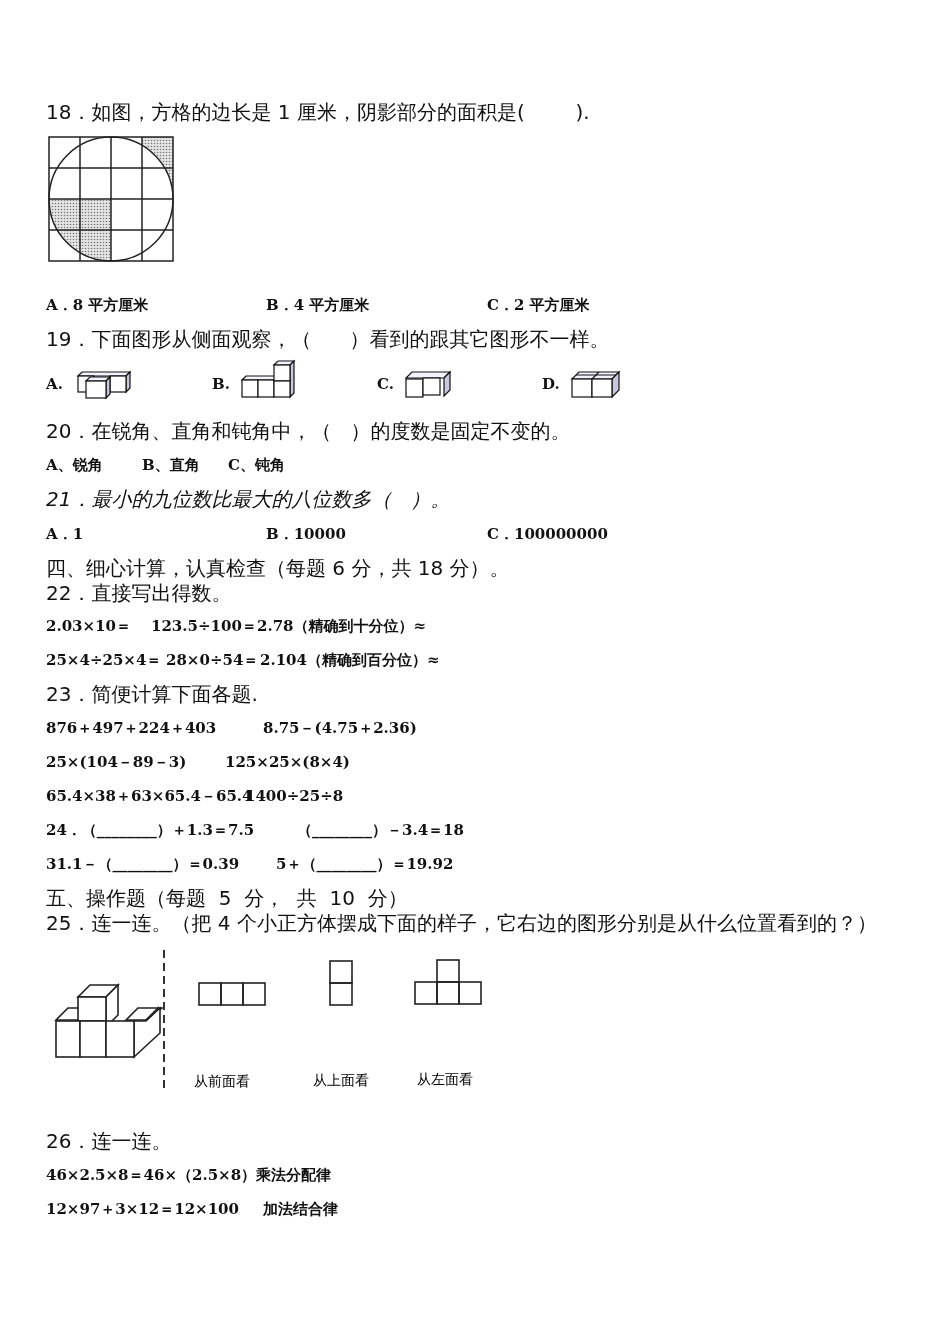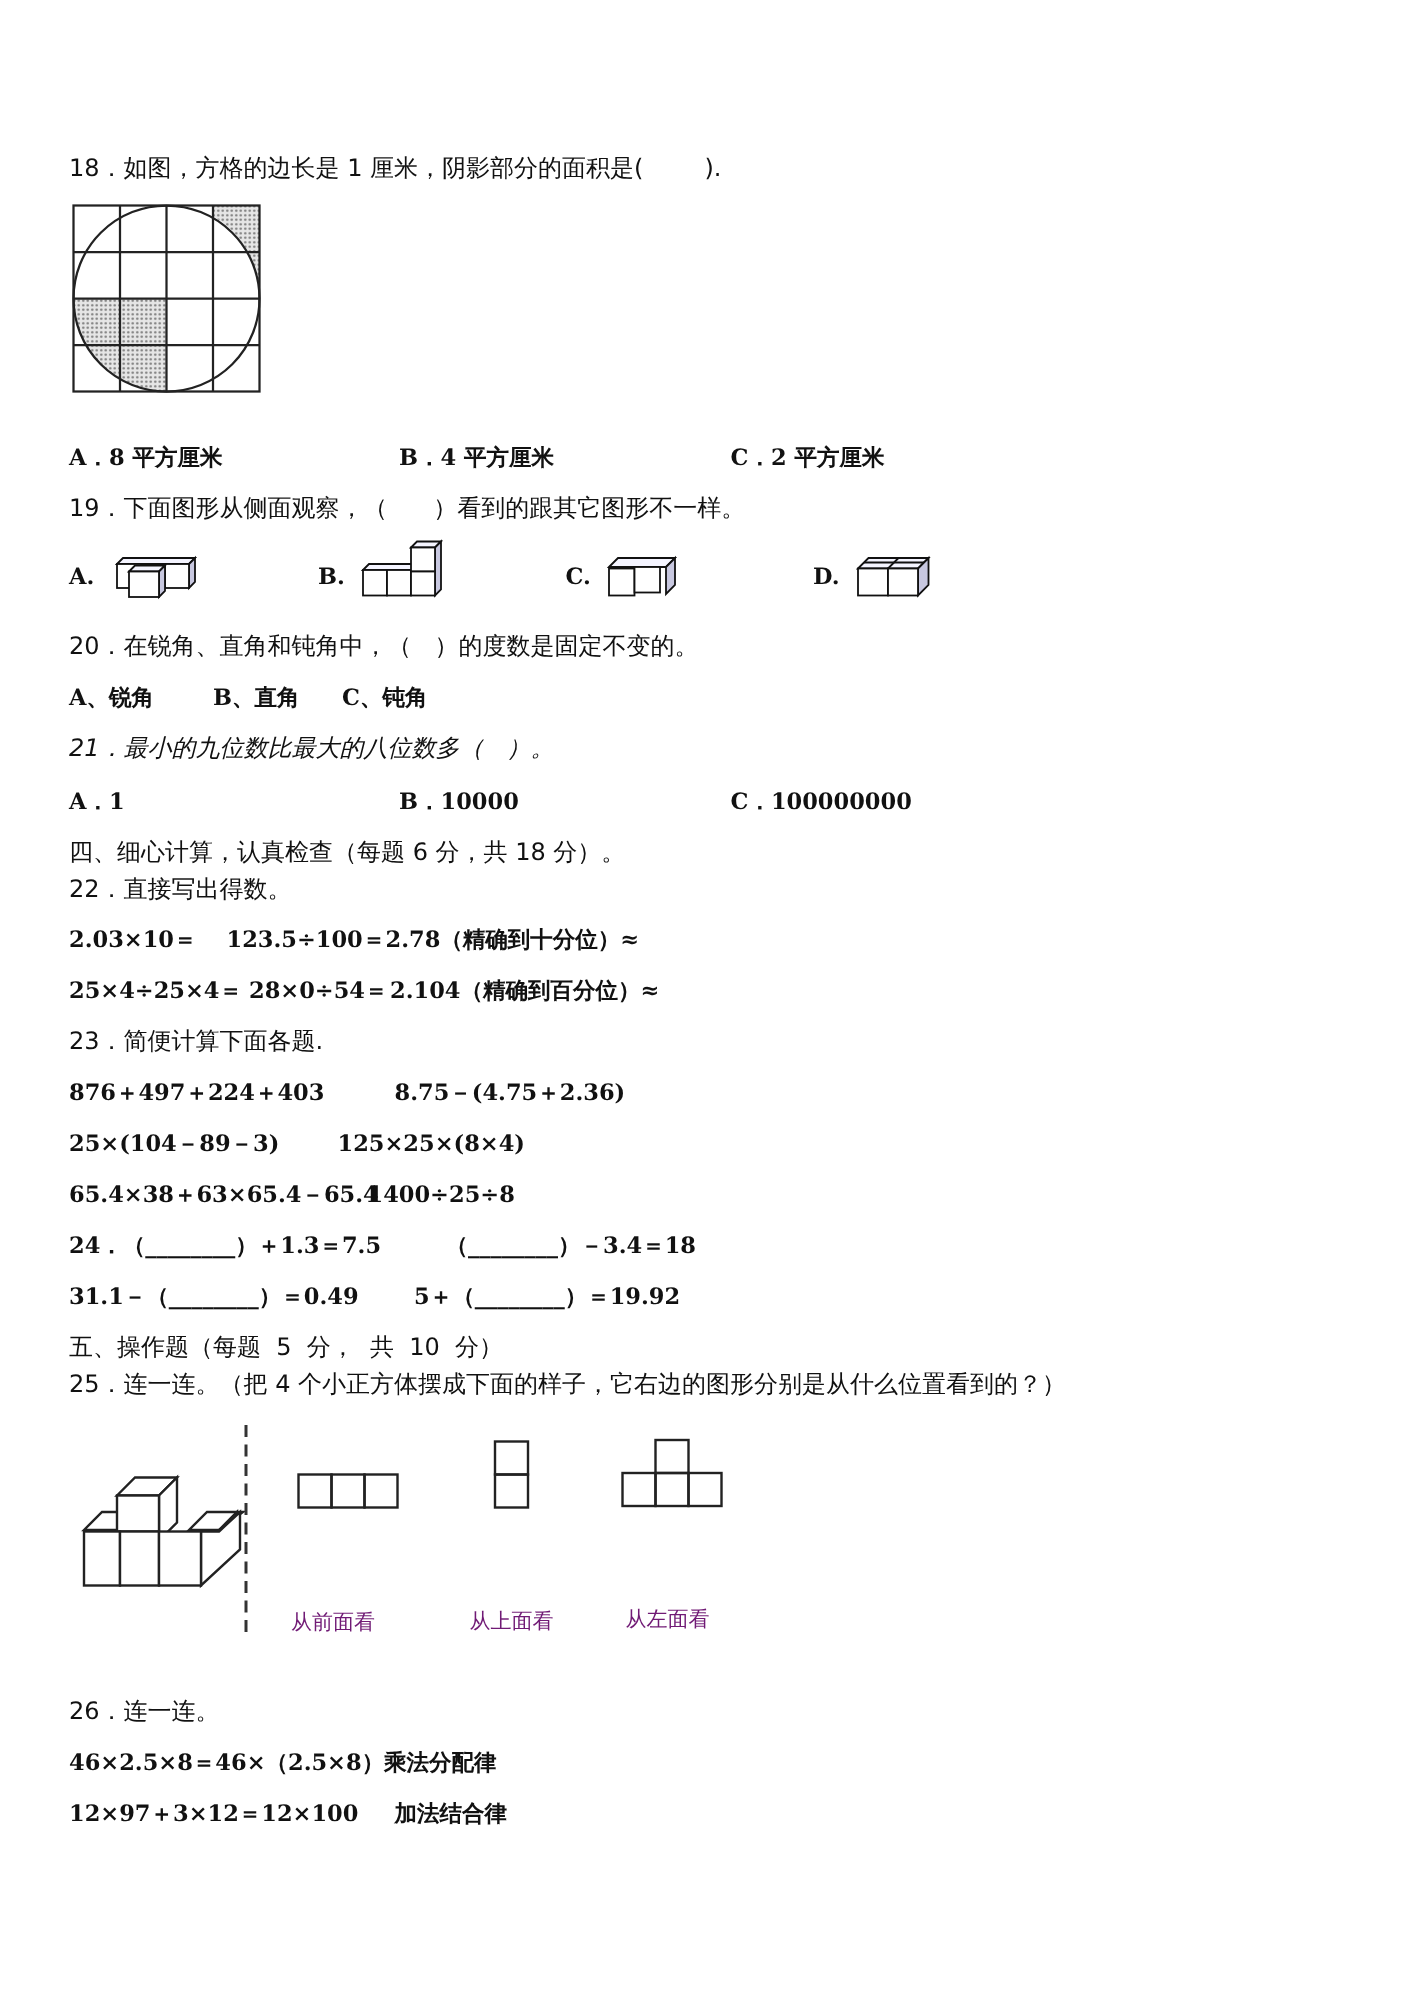--- a/index.html
+++ b/index.html
@@ -1,22 +1,22 @@
 <!DOCTYPE html>
 <html><head>
 <meta charset="utf-8">
 <style>
   html, body { margin: 0; padding: 0; background: #ffffff; }
   body { width: 950px; height: 1344px; position: relative; overflow: hidden;
          font-family: "DejaVu Serif", "Liberation Serif", serif; color: #111; }
-  .line { position: absolute; left: 46px; font-size: 16px; line-height: 20px; white-space: pre; }
+  .line { position: absolute; left: 46px; font-size: 20px; line-height: 20px; white-space: pre; }
   .sans { font-family: "DejaVu Sans", "Liberation Sans", sans-serif; }
   .opt { position: absolute; font-size: 15px; line-height: 20px; font-weight: bold; white-space: pre; }
   .fig { position: absolute; }
-  .cap { position: absolute; font-size: 14px; color: #701a75; font-family: "DejaVu Sans", "Liberation Sans", sans-serif; }
+  .cap { position: absolute; font-size: 14px; color: #000000; font-family: "DejaVu Sans", "Liberation Sans", sans-serif; }
 </style>
 </head>
 <body>
 
 <div class="line sans" style="top:102px;">18．如图，方格的边长是 1 厘米，阴影部分的面积是(        ).</div>
 <svg class="fig" style="left:48px;top:136px;" width="128" height="128" viewBox="0 0 128 128">
   <defs>
     <pattern id="dots" width="3" height="3" patternUnits="userSpaceOnUse">
       <rect width="3" height="3" fill="#e6e6e6"></rect>
       <circle cx="1.5" cy="1.5" r="0.8" fill="#777"></circle>
@@ -112,21 +112,21 @@
 <div class="line sans" style="top:684px;">23．简便计算下面各题.</div>
 <div class="opt" style="left:46px;top:718px;">876＋497＋224＋403</div>
 <div class="opt" style="left:263px;top:718px;">8.75－(4.75＋2.36)</div>
 <div class="opt" style="left:46px;top:752px;">25×(104－89－3)</div>
 <div class="opt" style="left:225px;top:752px;text-align:center;">125×25×(8×4)</div>
 <div class="opt" style="left:46px;top:786px;">65.4×38＋63×65.4－65.4</div>
 <div class="opt" style="left:245px;top:786px;">1400÷25÷8</div>
 
 <div class="opt" style="left:46px;top:820px;">24．（________）＋1.3＝7.5</div>
 <div class="opt" style="left:297px;top:820px;">（________）－3.4＝18</div>
-<div class="opt" style="left:46px;top:854px;">31.1－（________）＝0.49</div>
+<div class="opt" style="left:46px;top:854px;">31.1－（________）＝0.39</div>
 <div class="opt" style="left:276px;top:854px;">5＋（________）＝19.92</div>
 
 <div class="line sans" style="top:888px;">五、操作题（每题  5  分，  共  10  分）</div>
 <div class="line sans" style="top:913px;">25．连一连。（把 4 个小正方体摆成下面的样子，它右边的图形分别是从什么位置看到的？）</div>
 
 <svg class="fig" style="left:50px;top:945px;" width="450" height="150" viewBox="0 0 450 150">
   <g stroke="#222" stroke-width="1.6" fill="#fff">
 
     <polygon points="6,75 18,63 48,63 36,75"></polygon>
     <polygon points="76,75 88,63 112,63 96,75"></polygon>

